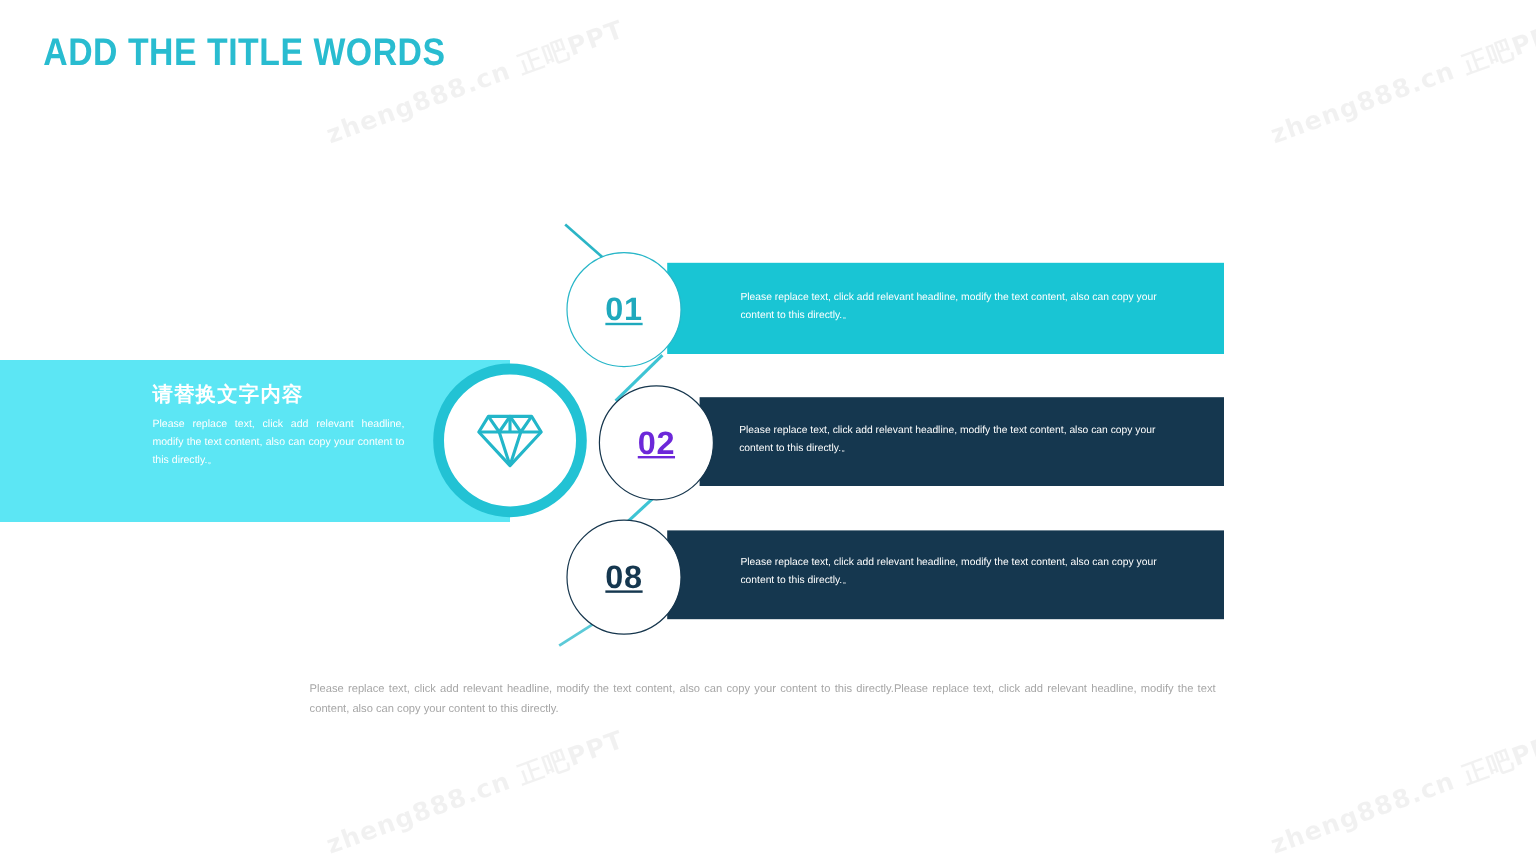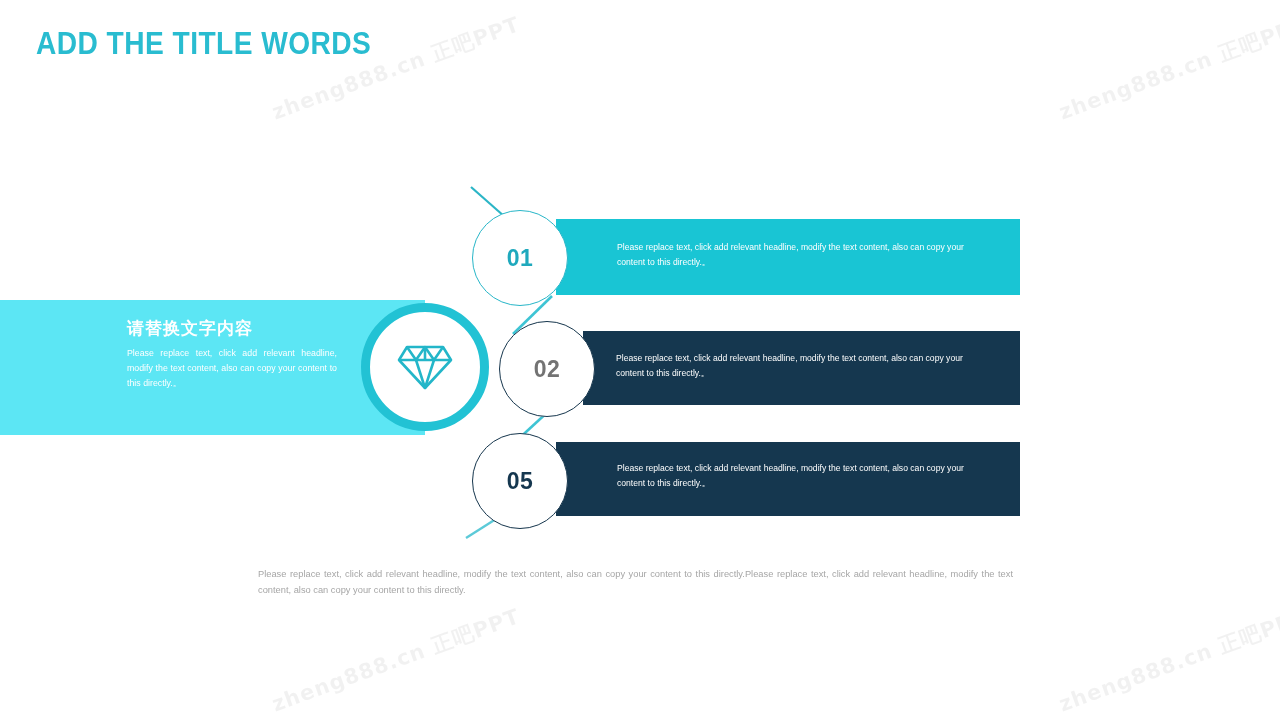--- a/index.html
+++ b/index.html
@@ -140,36 +140,37 @@
   .step-circle {
     position: absolute;
     width: 96px;
     height: 96px;
     border-radius: 50%;
     background: #ffffff;
     box-sizing: border-box;
     display: flex;
     align-items: center;
     justify-content: center;
-    font-size: 23px;
+    font-size: 27px;
     font-weight: bold;
     letter-spacing: 0.5px;
     z-index: 5;
+    text-decoration: underline;
   }
   #step-circle-1 {
     left: 472px;
     top: 206px;
     border: 1.2px solid #28b6c8;
     color: #1fa9bd;
   }
   #step-circle-2 {
     left: 499px;
     top: 317px;
     border: 1.2px solid #16364d;
-    color: #737373;
+    color: #6d28d9;
   }
   #step-circle-3 {
     left: 472px;
     top: 429px;
     border: 1.2px solid #16364d;
     color: #15374f;
   }
 
   
   #footer-paragraph {
@@ -248,21 +249,21 @@
     <div class="bar-text" id="bar-2-text">Please replace text, click add relevant headline, modify the text content, also can copy your content to this directly.。</div>
   </div>
   <div class="step-circle" id="step-circle-2">
     <span>02</span>
   </div>
 
   <div class="bar" id="bar-3">
     <div class="bar-text" id="bar-3-text">Please replace text, click add relevant headline, modify the text content, also can copy your content to this directly.。</div>
   </div>
   <div class="step-circle" id="step-circle-3">
-    <span>05</span>
+    <span>08</span>
   </div>
 
   <div id="footer-paragraph">Please replace text, click add relevant headline, modify the text content, also can copy your content to this directly.Please replace text, click add relevant headline, modify the text content, also can copy your content to this directly.</div>
 
   <div class="watermark" id="watermark-1">zheng888.cn 正吧PPT</div>
   <div class="watermark" id="watermark-2">zheng888.cn 正吧PPT</div>
   <div class="watermark" id="watermark-3">zheng888.cn 正吧PPT</div>
   <div class="watermark" id="watermark-4">zheng888.cn 正吧PPT</div>
 
 </div>

